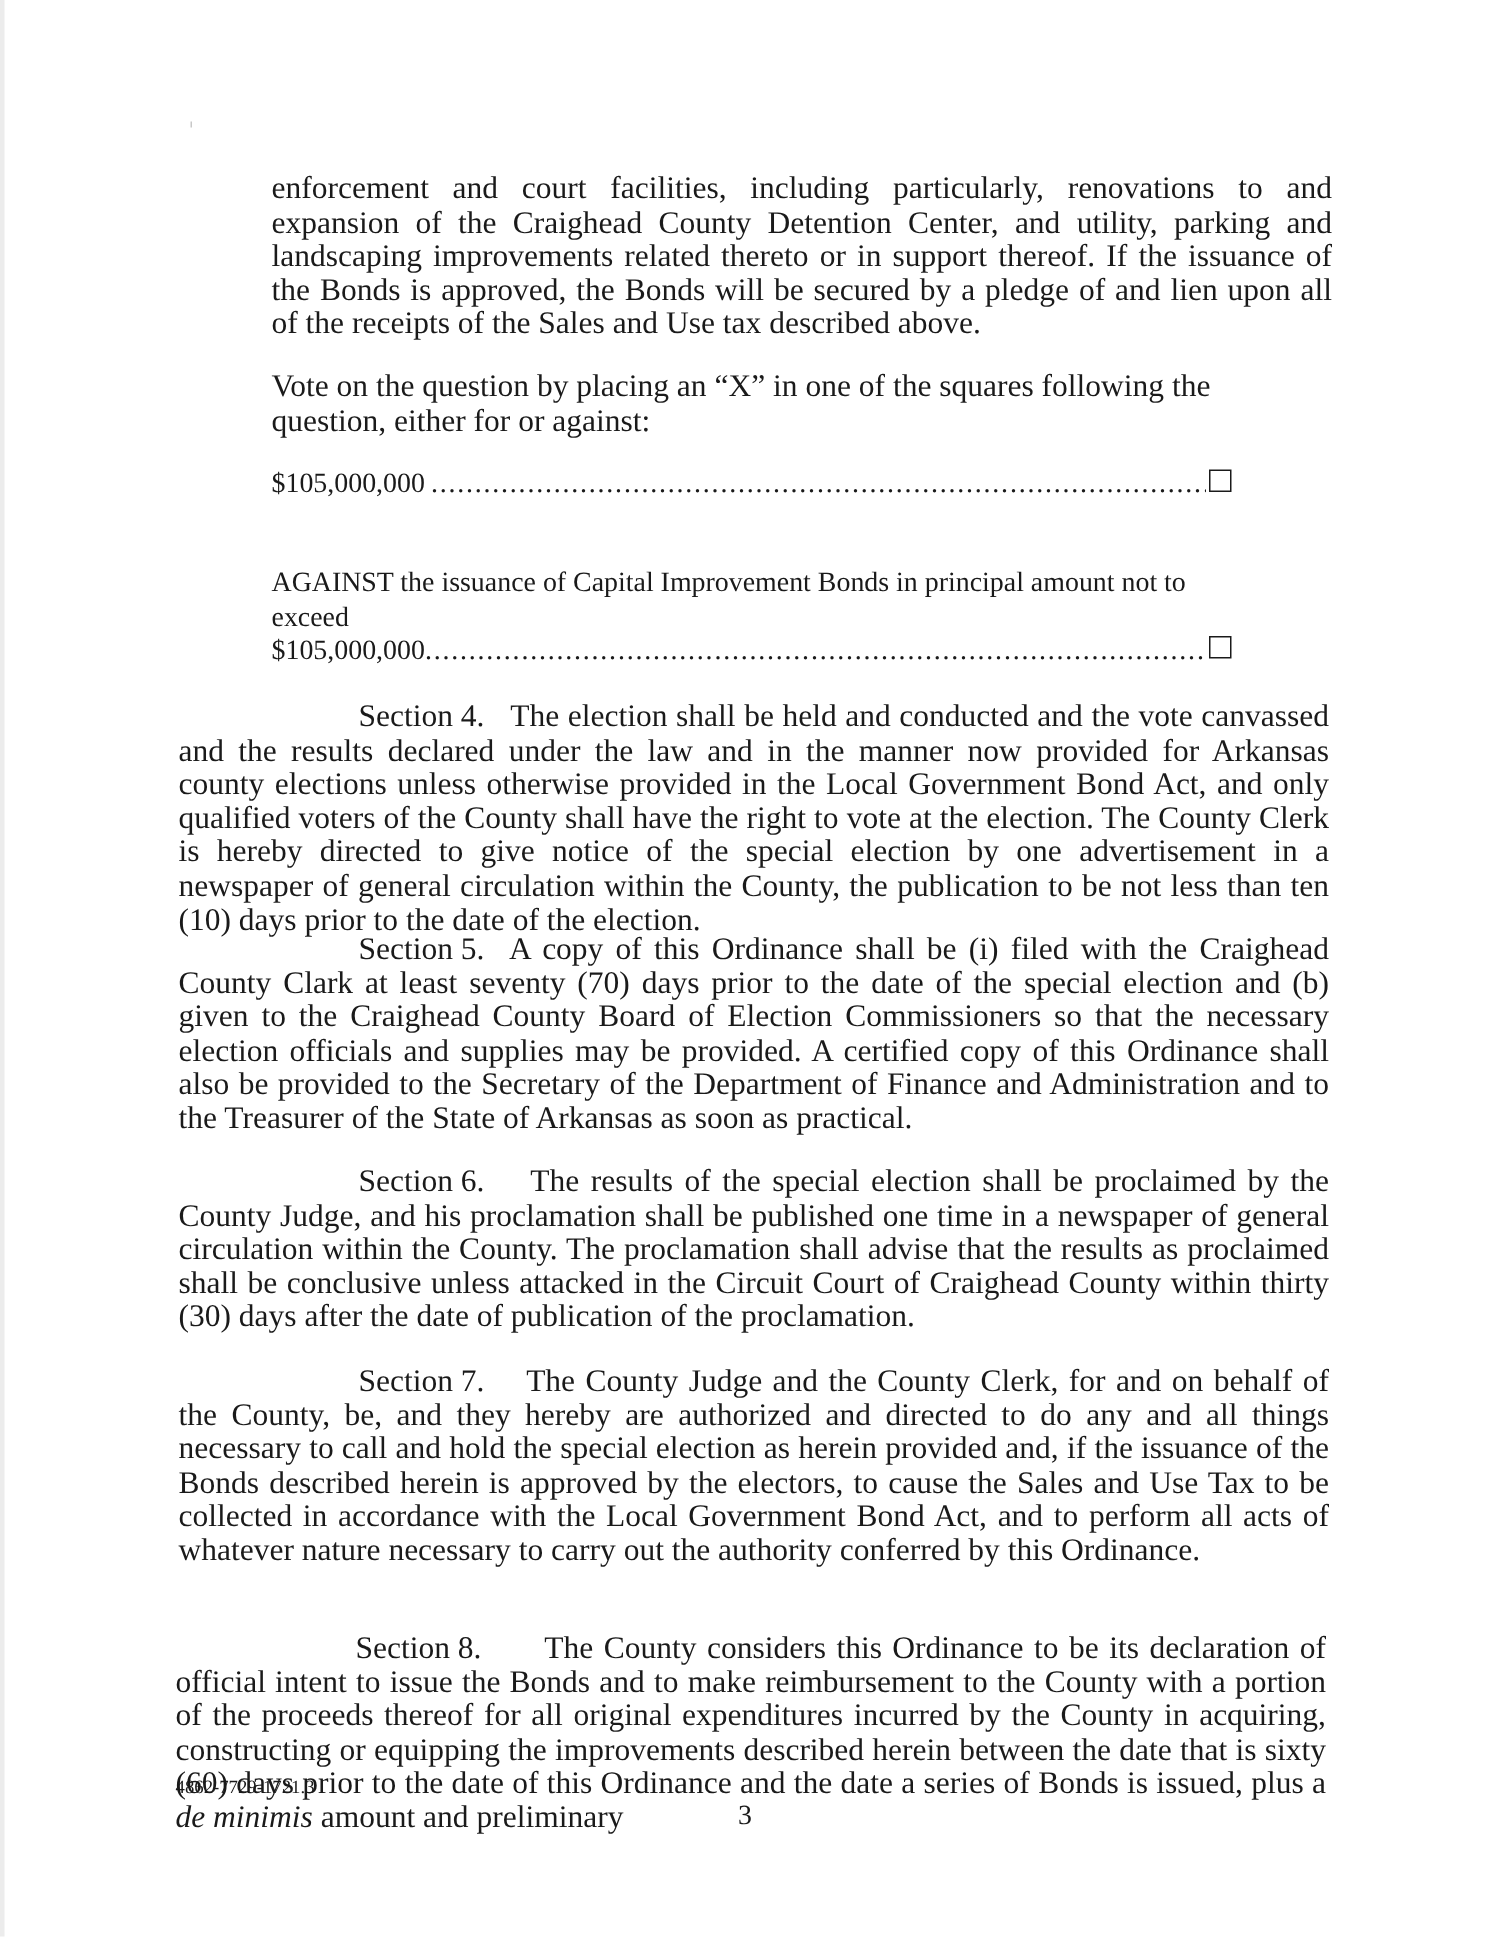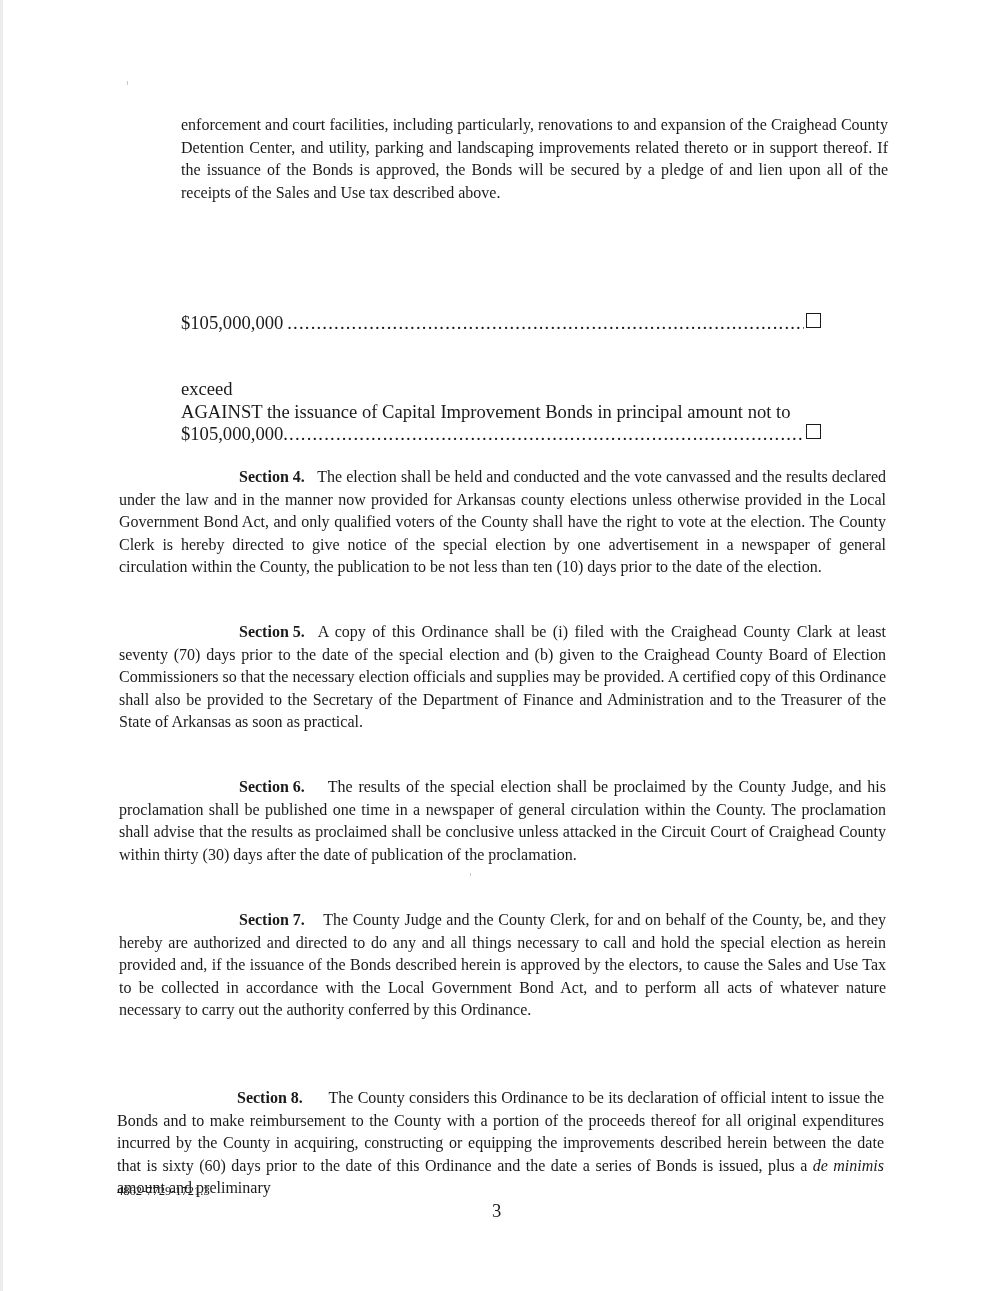--- a/index.html
+++ b/index.html
@@ -21,35 +21,35 @@
       width: 3px; height: 1291px;
       background: #ececec;
     }
     .page {
       position: absolute;
       left: 0; top: 0;
       width: 996px; height: 1291px;
     }
     .p {
       position: absolute;
-      font-size: 16px;
+      font-size: 21px;
       line-height: 22.6px;
       text-align: justify;
       margin: 0;
     }
     .indent-block {
       left: 181px;
       width: 707px;
     }
     .full-block {
       left: 119px;
       width: 767px;
     }
     .section-label {
-      font-weight: bold;
+      font-weight: normal;
       display: inline-block;
     }
     .first-indent {
       text-indent: 60px;
     }
     .ballot-line {
       position: absolute;
       left: 181px;
       width: 640px;
       font-size: 18.6px;
@@ -102,32 +102,33 @@
 <body>
 
 <div class="left-edge"></div>
 
 <div class="page">
 
   <div class="speck" style="left:127px; top:81px;"></div>
 
   <p class="p indent-block" style="top:114px;">enforcement and court facilities, including particularly, renovations to and expansion of the Craighead County Detention Center, and utility, parking and landscaping improvements related thereto or in support thereof. If the issuance of the Bonds is approved, the Bonds will be secured by a pledge of and lien upon all of the receipts of the Sales and Use tax described above.</p>
 
+  <p class="p indent-block" style="top:246px; width:650px; text-align:left;">Vote on the question by placing an “X” in one of the squares following the question, either for or against:</p>
 
   <div class="ballot-line" style="top:312px;">
     <div class="ballot-leader">
       <span>$105,000,000</span>
       <span class="dots">........................................................................................................................</span>
       <span class="checkbox"></span>
     </div>
   </div>
 
   <div class="ballot-line" style="top:378px;">
+    <div>AGAINST the issuance of Capital Improvement Bonds in principal amount not to</div>
     <div>exceed</div>
-    <div>AGAINST the issuance of Capital Improvement Bonds in principal amount not to</div>
     <div class="ballot-leader">
       <span>$105,000,000</span>
       <span class="dots" style="margin-left:0;">........................................................................................................................</span>
       <span class="checkbox"></span>
     </div>
   </div>
 
   <p class="p full-block first-indent" style="top:466px;">
     <span class="section-label">Section 4.</span>&nbsp;&nbsp;&nbsp;<span>The election shall be held and conducted and the vote canvassed and the results declared under the law and in the manner now provided for Arkansas county elections unless otherwise provided in the Local Government Bond Act, and only qualified voters of the County shall have the right to vote at the election.  The County Clerk is hereby directed to give notice of the special election by one advertisement in a newspaper of general circulation within the County, the publication to be not less than ten (10) days prior to the date of the election.</span>
   </p>

